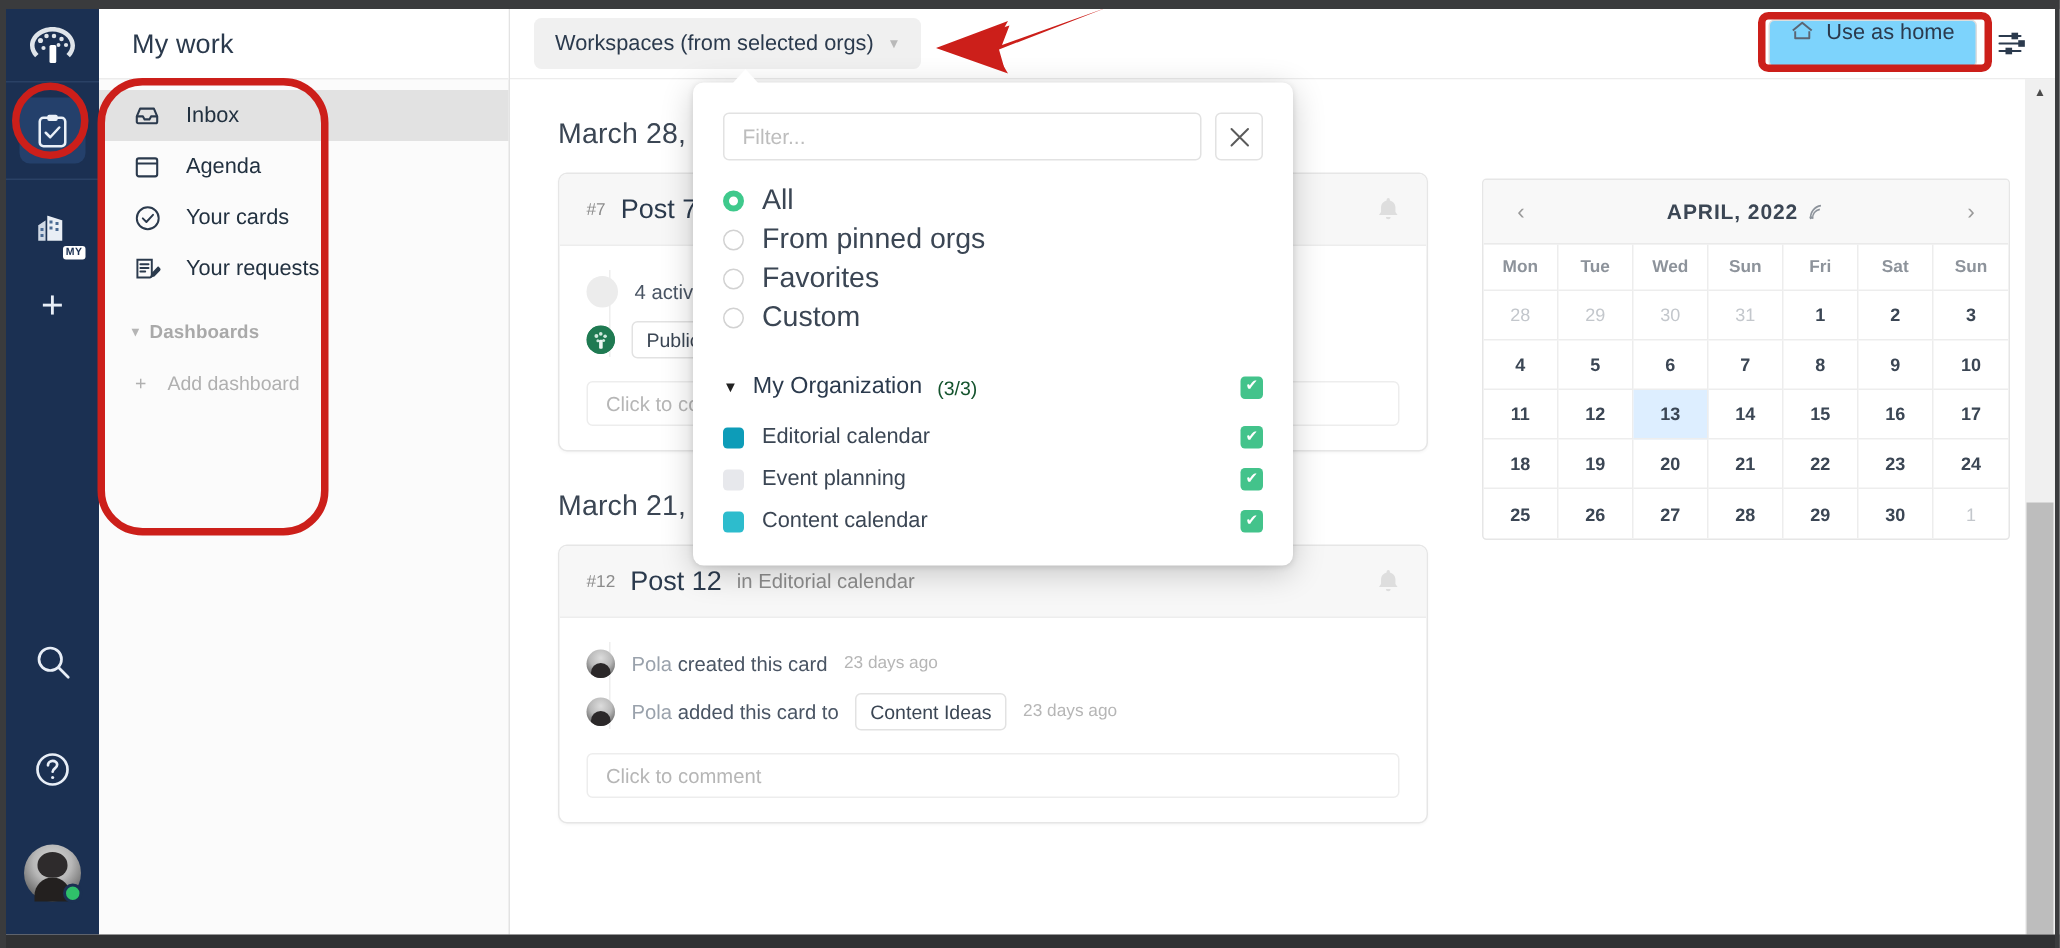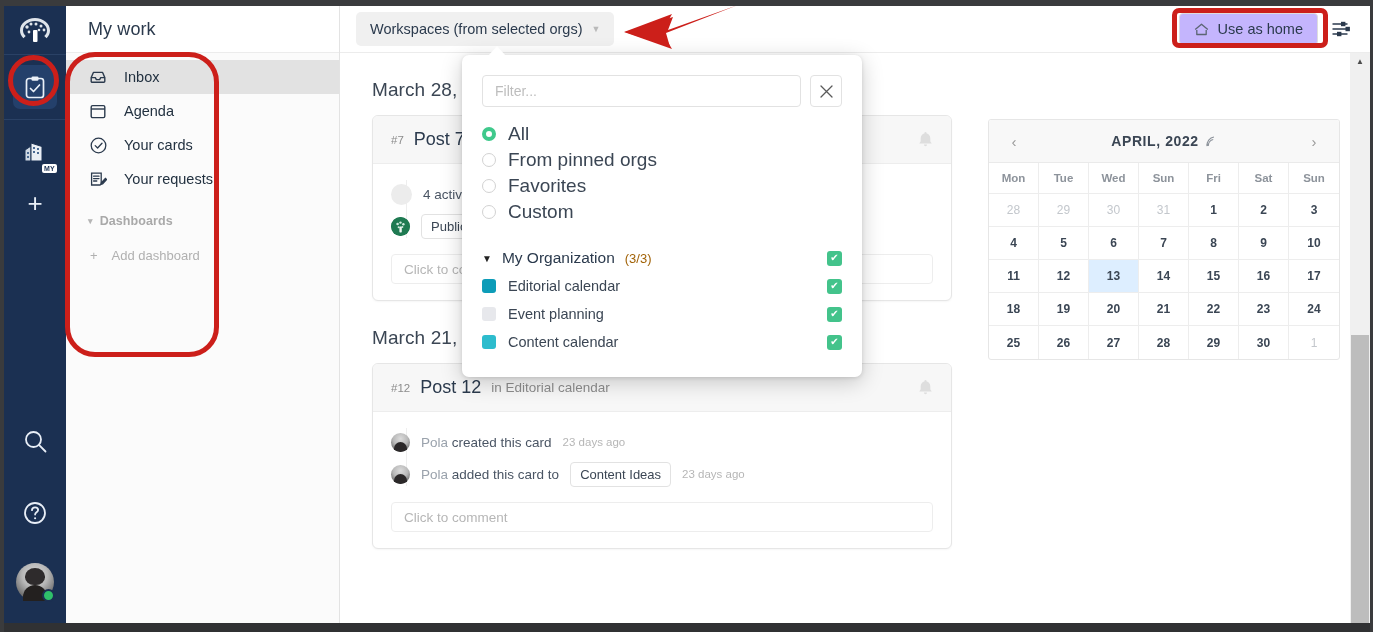--- a/index.html
+++ b/index.html
@@ -99,22 +99,22 @@
     display:flex; align-items:center;
   }
   .ws-select {
     margin-left:16px; height:34px; border-radius:5px; background:#f0f0f0;
     display:flex; align-items:center; gap:9px; padding:0 14px;
     color:#2b3a4d; font-size:14.5px;
   }
   .ws-caret { color:#b9b9b9; font-size:9px; }
   .topbar-right { margin-left:auto; display:flex; align-items:center; gap:14px; padding-right:18px; }
   .home-btn {
-    height:32px; border:1px solid #dddddd; border-radius:4px; background:#c4b5fd;
-    display:flex; align-items:center; gap:9px; padding:0 14px;
+    height:32px; border:1px solid #dddddd; border-radius:4px; background:#7dd3fc;
+    display:flex; gap:9px; padding:0 14px;
     color:#2b3a4d; font-size:14.5px;
   }
 
   
   .content {
     position:absolute; left:340px; top:53px; right:23px; bottom:9px;
     background:#fff; overflow:hidden;
   }
   .daygroup { padding:0 0 0 32px; }
   .dayhead { font-size:19px; color:#3b4654; margin-top:26px; margin-bottom:14px; letter-spacing:.1px; }
@@ -225,27 +225,27 @@
     width:14px; height:14px; border-radius:50%;
     border:1.6px solid #d2d2d2; flex:0 0 auto;
   }
   .radio.on { border:4px solid #3fc98c; }
   .radio-lbl { font-size:19px; color:#3b4654; }
   .org-head {
     margin-top:20px; display:flex; align-items:center; gap:10px; height:26px;
   }
   .tri { font-size:10px; color:#222; }
   .org-name { font-size:15.5px; color:#2b3a4d; }
-  .org-count { font-size:13px; color:#a16207; }
+  .org-count { font-size:13px; color:#14532d; }
   .chk {
     margin-left:auto; width:15px; height:15px; border-radius:3px;
     background:#43c38b; display:flex; align-items:center; justify-content:center;
     color:#fff; font-size:10px; line-height:1;
   }
-  .ws-row { display:flex; align-items:center; gap:12px; height:26px; margin-top:2px; }
+  .ws-row { display:flex; align-items:flex-end; gap:12px; height:26px; margin-top:2px; }
   .swatch { width:14px; height:14px; border-radius:3px; flex:0 0 auto; }
   .ws-lbl { font-size:14.5px; color:#3b4654; }
 
   
   .anno { position:absolute; z-index:55; pointer-events:none; }
   .anno-circle {
     left:8px; top:55px; width:51px; height:51px;
     border:5px solid #cc1f1a; border-radius:50%;
   }
   .anno-rrect {

